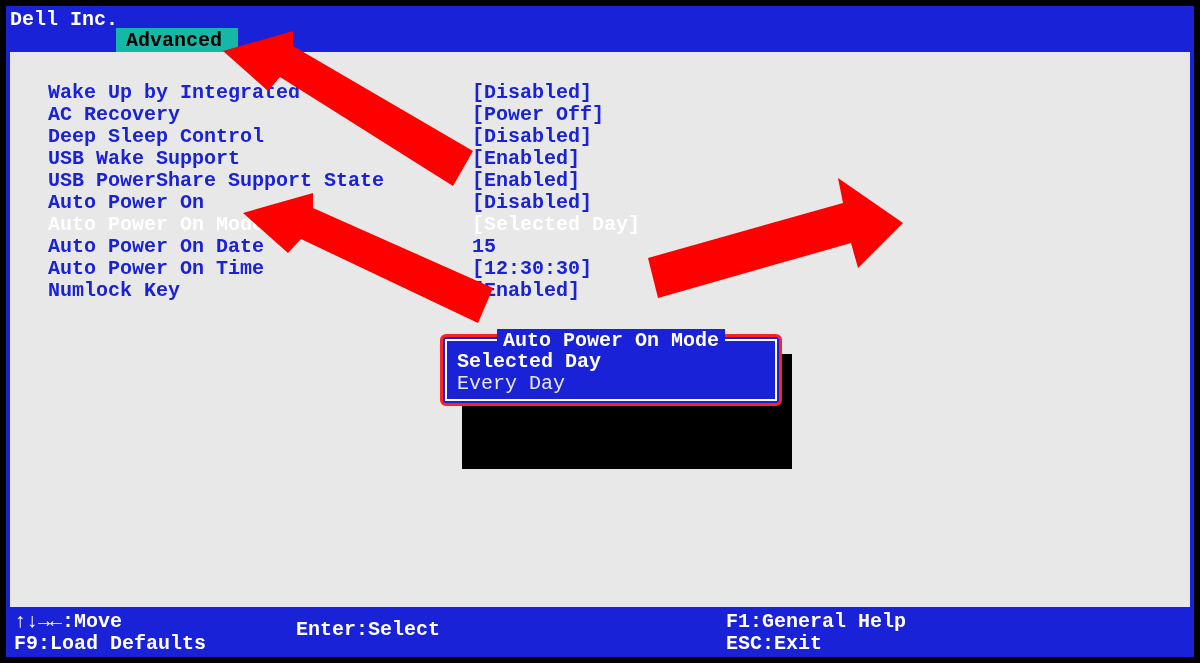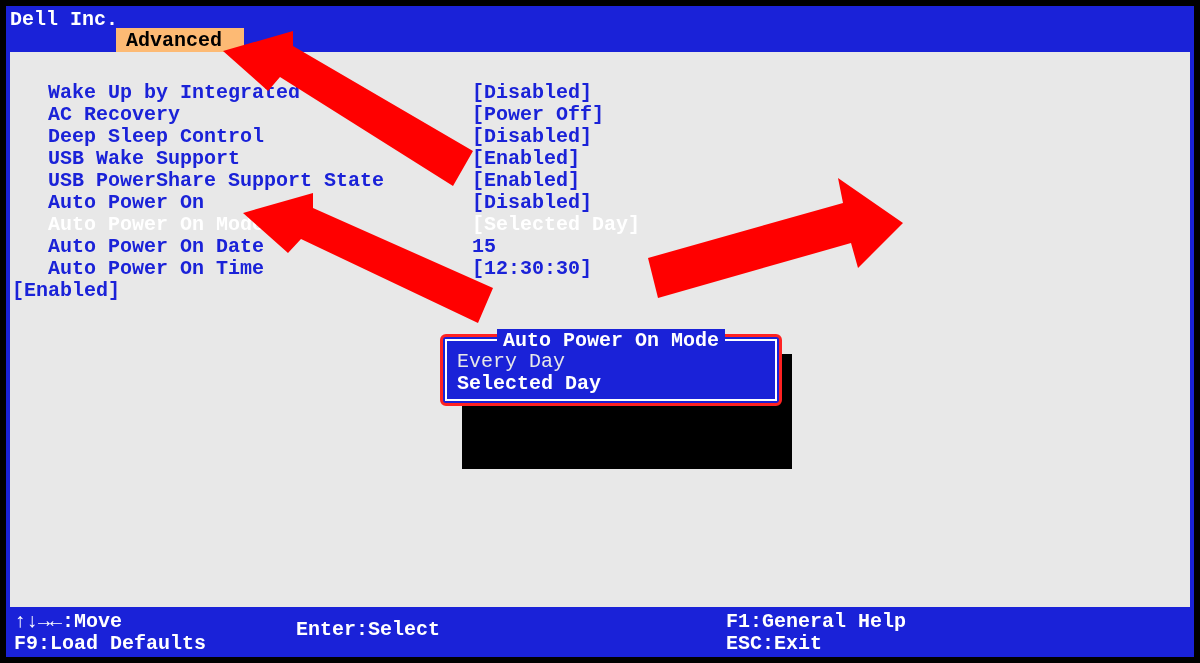--- a/index.html
+++ b/index.html
@@ -27,23 +27,23 @@
     align-items: center;
     padding: 0 4px 0 4px;
     position: relative;
   }
   .header-left { position: absolute; left: 4px; top: 2px; }
   .header-right { position: absolute; right: 8px; top: 2px; }
   .tab {
     position: absolute;
     left: 110px;
     bottom: 0;
-    background: #fdba74;
+    background: #14b8a6;
     color: #000;
-    padding: 2px 22px 0 10px;
+    padding: 2px 16px 0 10px;
     height: 24px;
     line-height: 22px;
   }
   .main {
     flex: 1;
     background: #e8e8e8;
     border: 2px solid #e8e8e8;
     margin: 0 4px 4px 4px;
     position: relative;
     padding: 28px 0 0 0;
@@ -135,31 +135,31 @@
 
     <div class="row"><div class="label">Wake Up by Integrated LAN</div><div class="value">[Disabled]</div></div>
       <div class="row"><div class="label">AC Recovery</div><div class="value">[Power Off]</div></div>
       <div class="row"><div class="label">Deep Sleep Control</div><div class="value">[Disabled]</div></div>
       <div class="row"><div class="label">USB Wake Support</div><div class="value">[Enabled]</div></div>
       <div class="row"><div class="label">USB PowerShare Support State</div><div class="value">[Enabled]</div></div>
       <div class="row"><div class="label">Auto Power On</div><div class="value">[Disabled]</div></div>
       <div class="row highlight"><div class="label">Auto Power On Mode</div><div class="value">[Selected Day]</div></div>
       <div class="row"><div class="label">Auto Power On Date</div><div class="value">15</div></div>
       <div class="row"><div class="label">Auto Power On Time</div><div class="value">[12:30:30]</div></div>
-      <div class="row"><div class="value">[Enabled]</div></div>
+      <div class="row"><div class="label">Numlock Key</div><div class="value">[Enabled]</div></div>
       <div class="popup-shadow"></div>
 
     <div class="popup">
       <div class="popup-inner">
         <div class="popup-title">
           <span>Auto Power On Mode</span>
         </div>
         <div id="popup-options">
+            <div class="popup-option selected">Selected Day</div>
             <div class="popup-option">Every Day</div>
-            <div class="popup-option selected">Selected Day</div>
           </div>
       </div>
     </div>
 
   </div>
 
   <div class="footer">
     <div class="fcell" style="left:8px;   top:0;">↑↓→←:Move</div>
     <div class="fcell" style="left:8px;   top:22px;">F9:Load Defaults</div>
     <div class="fcell" style="left:290px; top:8px;">Enter:Select</div>

